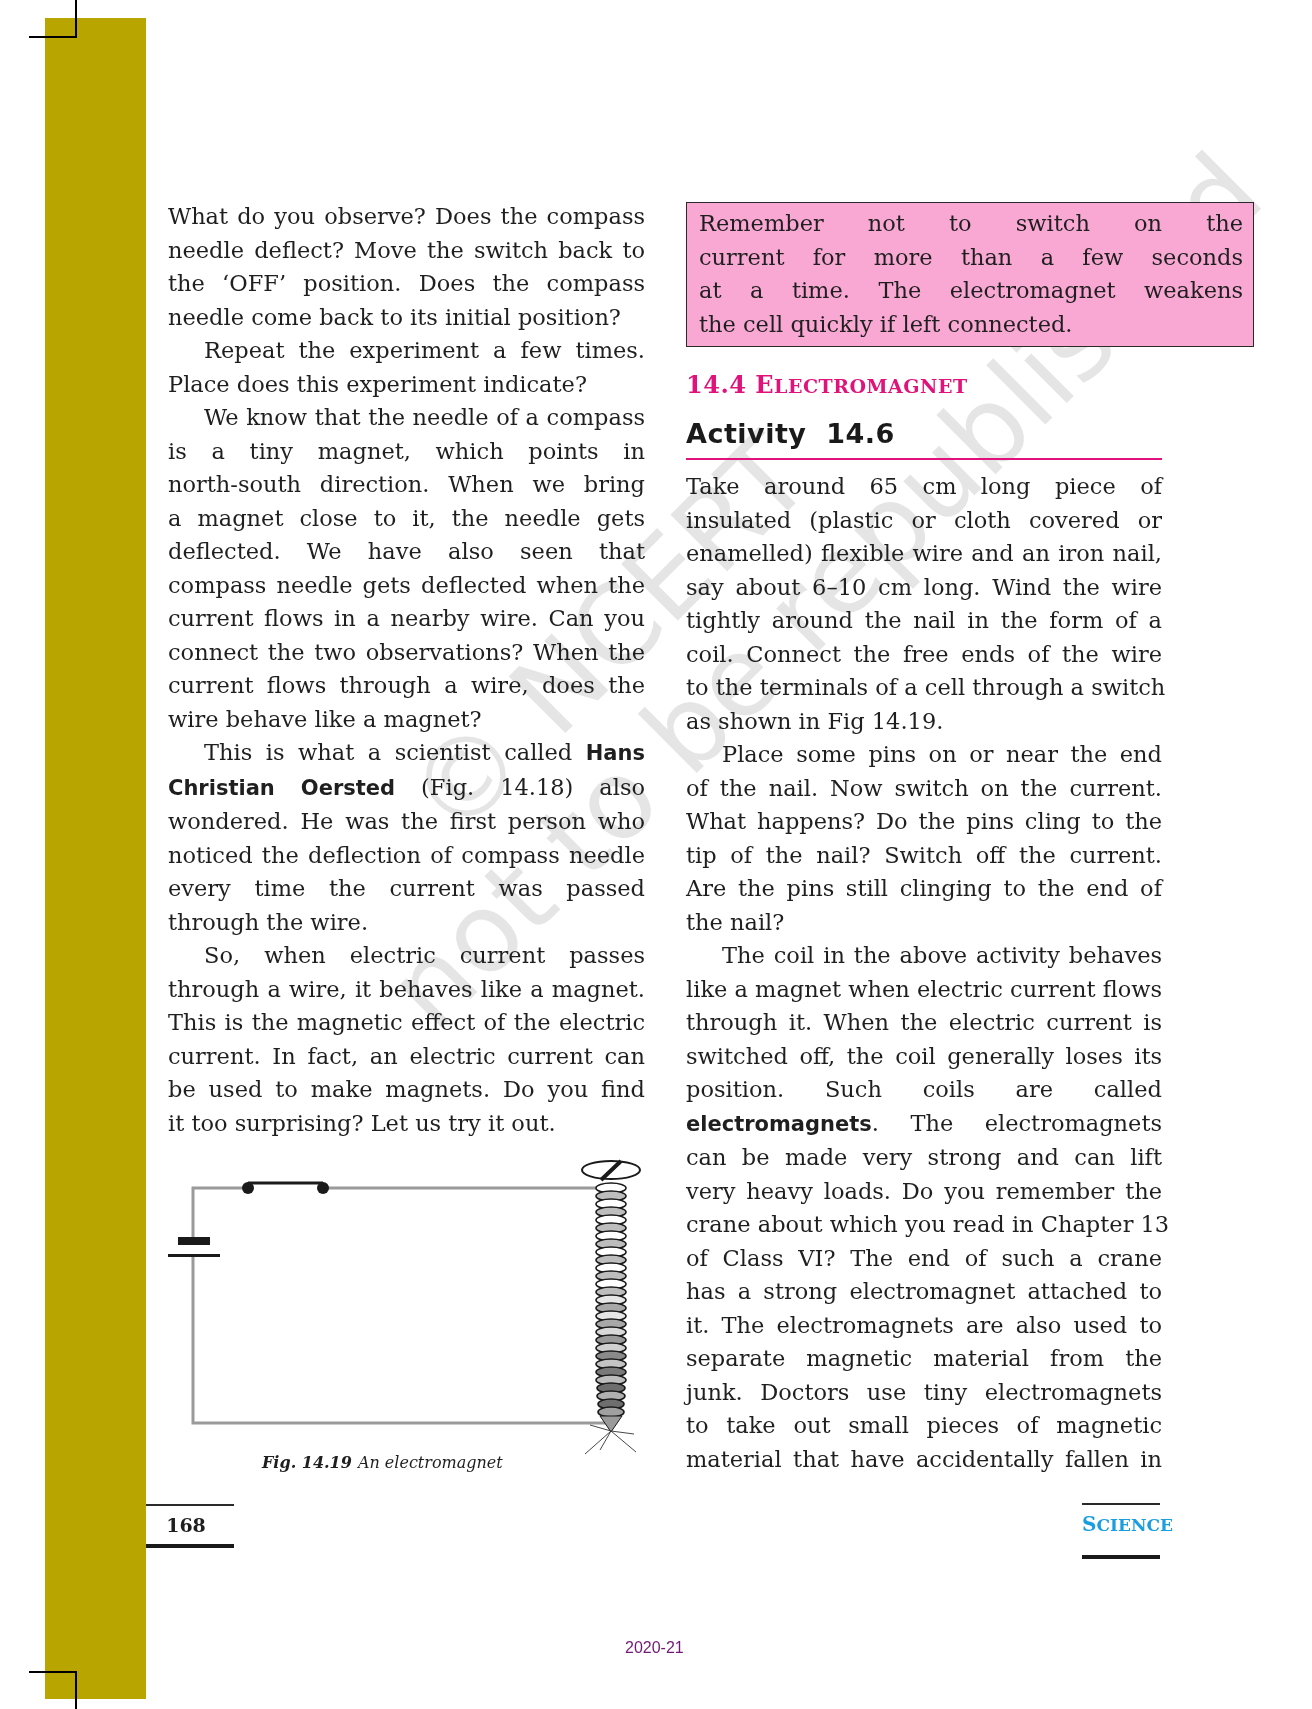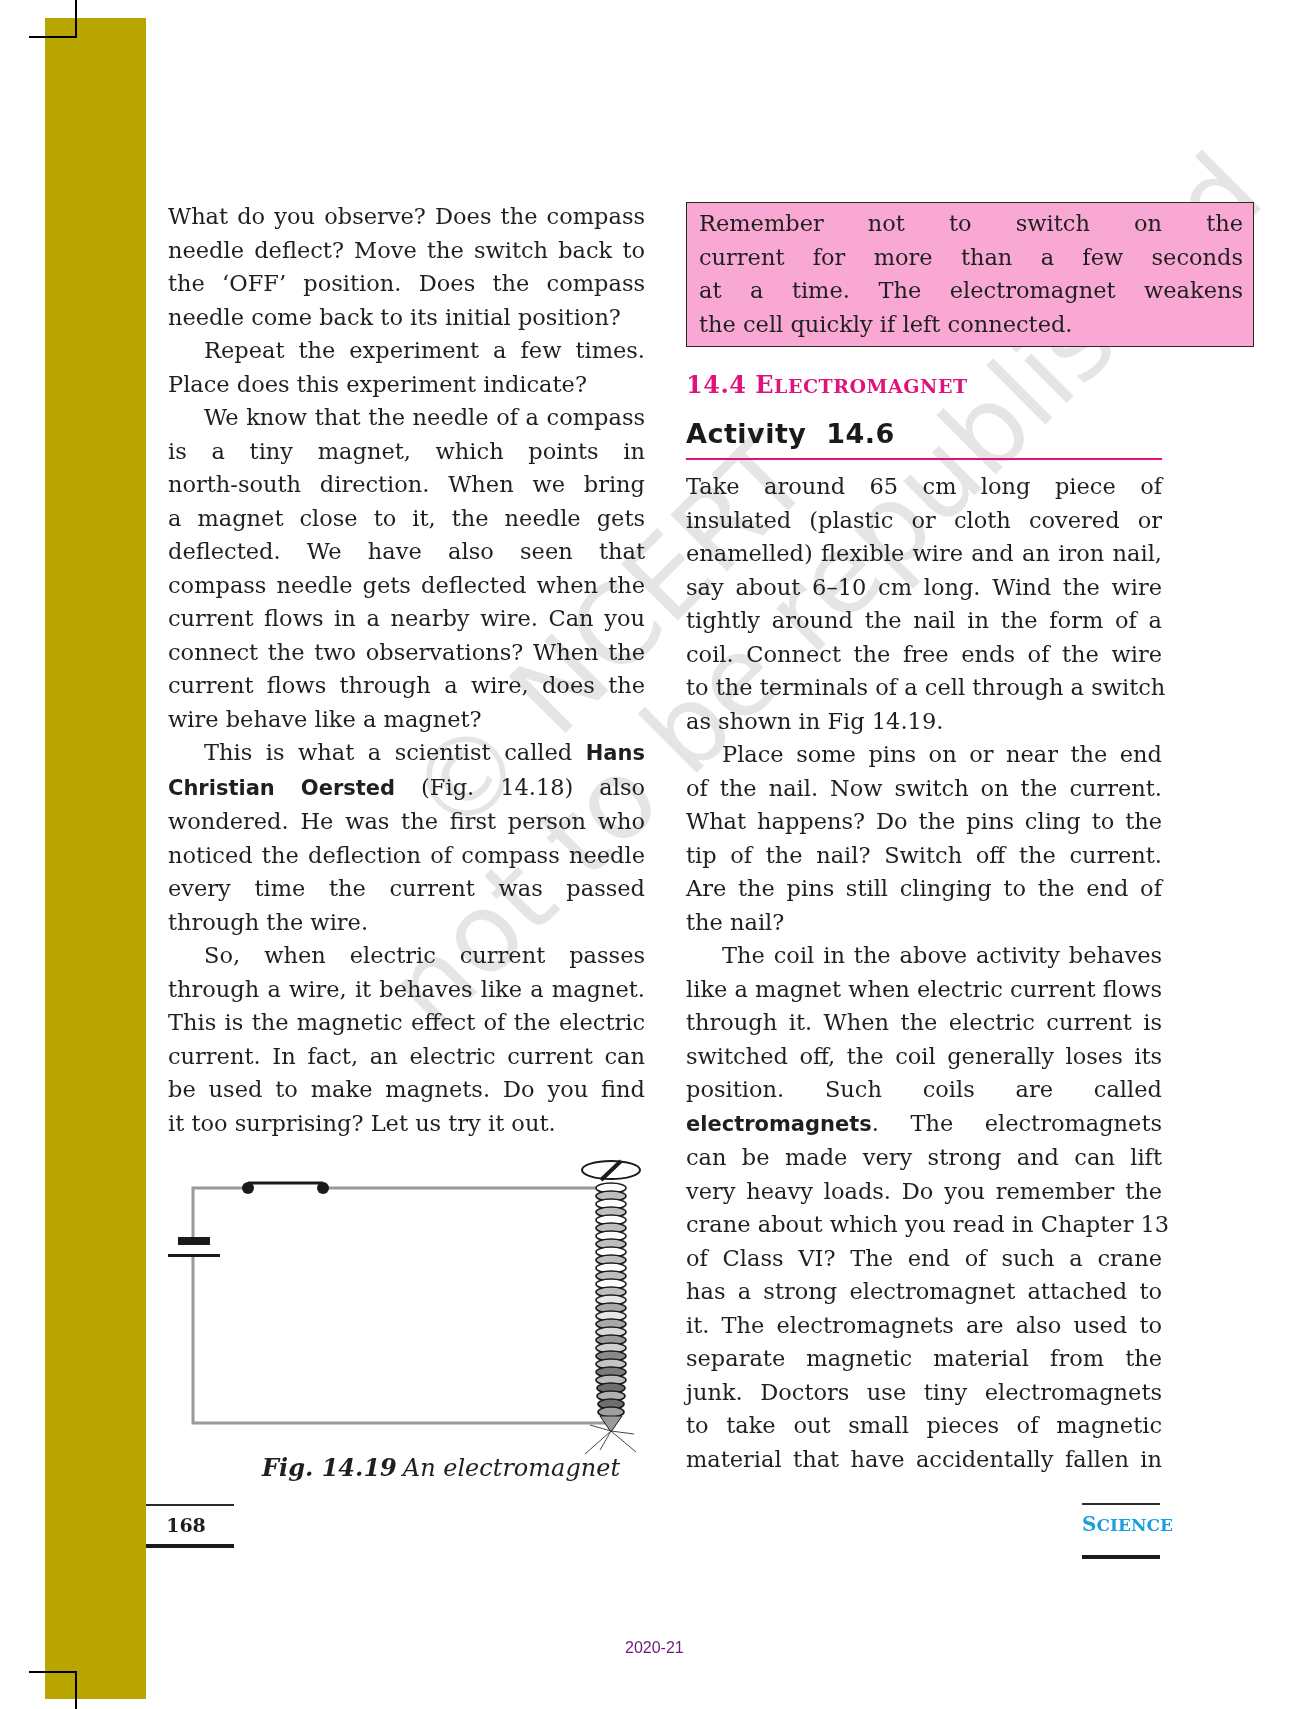--- a/index.html
+++ b/index.html
@@ -20,21 +20,21 @@
   .note-box .line.last { text-align-last: left; }
   .section-heading { position: absolute; left: 686px; top: 370px; font-family: "DejaVu Serif", serif;
                      font-weight: bold; color: #e0137c; font-size: 24px; letter-spacing: 0.5px; }
   .section-heading .sc { font-size: 19px; }
   .section-heading .cap { font-size: 24px; }
   .activity-heading { position: absolute; left: 686px; top: 418px; font-family: "DejaVu Sans", sans-serif;
                       font-weight: bold; font-size: 27px; color: #1a1a1a; letter-spacing: 0.5px; }
   .activity-rule { position: absolute; left: 686px; top: 458px; width: 476px; height: 2px; background: #e0137c; }
   b.bold { font-weight: bold; font-family: "DejaVu Sans", sans-serif; font-size: 21px; }
   .figure { position: absolute; left: 160px; top: 1150px; width: 500px; height: 310px; }
-  .fig-caption { position: absolute; left: 262px; top: 1453px; font-size: 24px; text-align: right; }
+  .fig-caption { position: absolute; left: 262px; top: 1453px; font-size: 16px; text-align: right; }
   .fig-caption .fig-label { font-weight: bold; font-style: italic; }
   .fig-caption .fig-text { font-style: italic; margin-left: 6px; }
   .footer-left { position: absolute; left: 146px; top: 1504px; width: 88px; }
   .footer-right { position: absolute; left: 1082px; top: 1503px; width: 78px; }
   .rule-thin { height: 2px; background: #2a2a2a; }
   .rule-thick { height: 4px; background: #1a1a1a; }
   .page-num { font-family: "DejaVu Serif", serif; font-weight: bold; font-size: 19px; text-align: center; height: 38px; line-height: 38px; padding-right: 8px; }
   .science-label { font-family: "DejaVu Serif", serif; font-weight: bold; color: #1a9ee0; font-size: 17px; height: 50px; line-height: 38px; text-align: center; }
   .science-label .cap { font-size: 20px; }
   .year-label { position: absolute; left: 625px; top: 1639px; font-family: "Liberation Sans", sans-serif; font-size: 16px; color: #701a75; }

